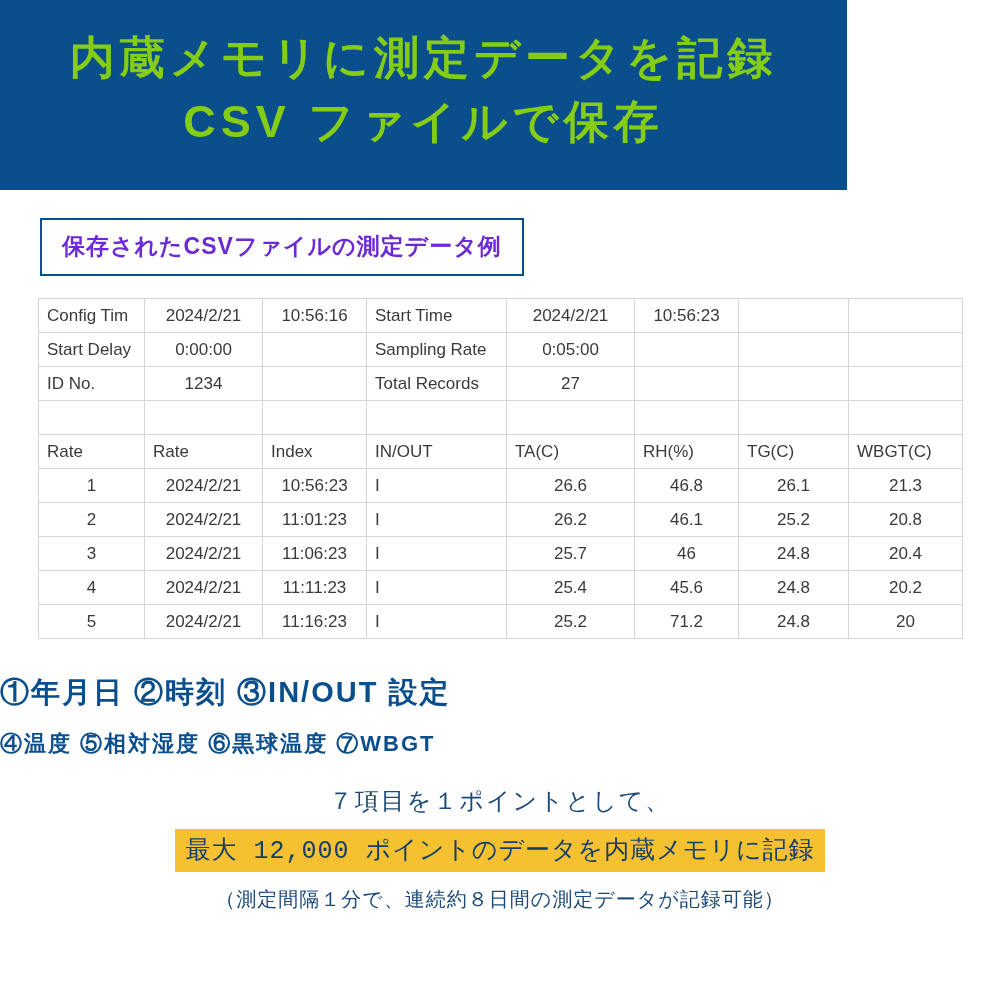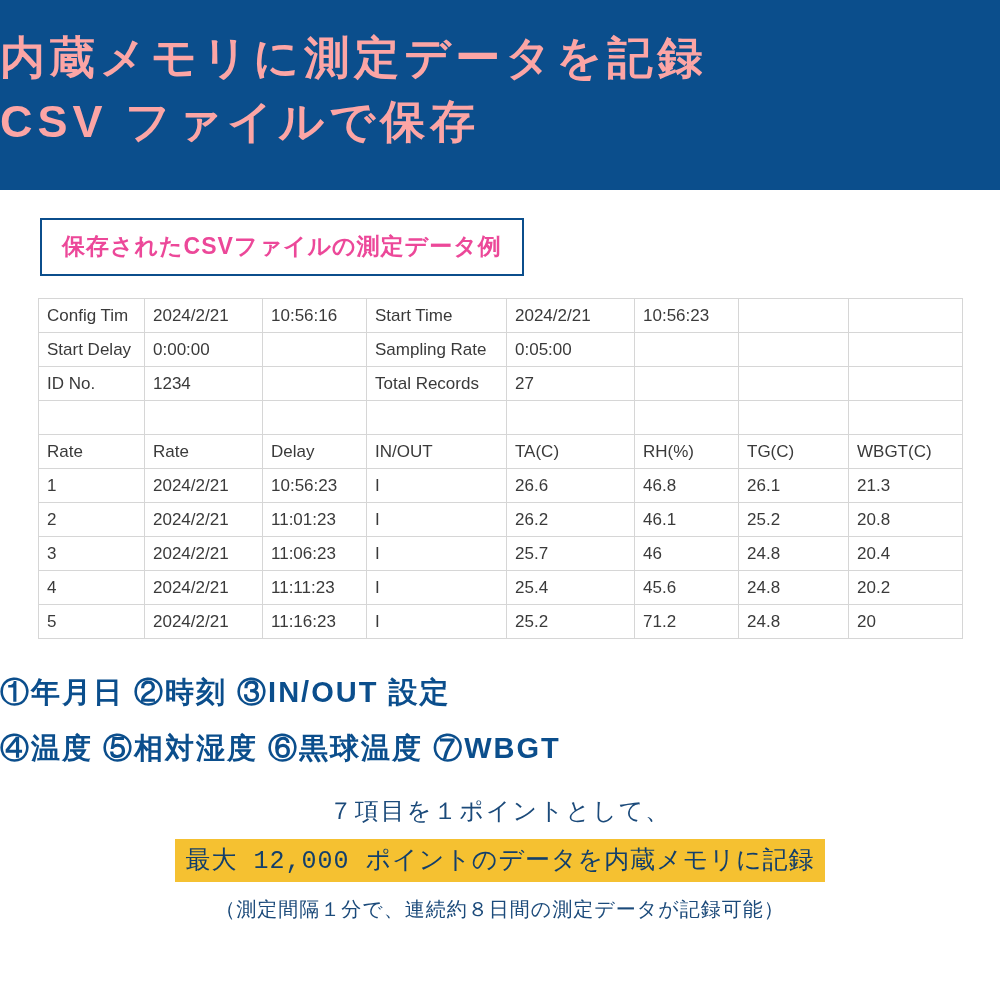--- a/index.html
+++ b/index.html
@@ -11,43 +11,43 @@
     height: 1000px;
     background: #ffffff;
     font-family: "Liberation Sans", sans-serif;
     color: #1b4a7a;
     overflow: hidden;
   }
 
   
   .header {
     background: #0b4e8c;
-    color: #fca5a5;
-    width: 1000px;
+    color: #84cc16;
+    width: 847px;
     height: 190px;
     box-sizing: border-box;
     padding: 26px 0 0 0;
-    text-align: left;
+    text-align: center;
   }
   .header .line {
     font-size: 45px;
     font-weight: bold;
     letter-spacing: 5px;
     line-height: 1.42;
     white-space: nowrap;
   }
 
   
   .caption-wrap {
     padding: 28px 0 0 40px;
   }
   .caption {
     display: inline-block;
     border: 2px solid #0b4e8c;
-    color: #ec4899;
+    color: #6d28d9;
     font-size: 23px;
     font-weight: bold;
     letter-spacing: 1px;
     padding: 11px 20px 12px 20px;
     background: #ffffff;
   }
 
   
   .table-wrap {
     padding: 22px 38px 0 38px;
@@ -60,21 +60,21 @@
     color: #3a3a3a;
     font-family: "Liberation Sans", sans-serif;
   }
   table.csv td {
     border: 1px solid #d6d6d6;
     height: 33px;
     padding: 0 8px;
     overflow: hidden;
     white-space: nowrap;
   }
-  td.num { text-align: left; }
+  td.num { text-align: center; }
   td.txt { text-align: left; }
   td.blank { border-color: #d6d6d6; }
 
   
   col.c0 { width: 106px; }
   col.c1 { width: 118px; }
   col.c2 { width: 104px; }
   col.c3 { width: 140px; }
   col.c4 { width: 128px; }
   col.c5 { width: 104px; }
@@ -85,21 +85,21 @@
   .legend {
     color: #0b4e8c;
     font-weight: bold;
     letter-spacing: 2px;
   }
   .legend .l1 {
     font-size: 29px;
     margin-top: 34px;
   }
   .legend .l2 {
-    font-size: 29px;
+    font-size: 22px;
     margin-top: 16px;
   }
 
   
   .notes {
     text-align: center;
     color: #1b4a7a;
     margin-top: 26px;
     font-family: Liberation Mono, monospace;
   }
@@ -186,21 +186,21 @@
         <td class="txt blank"></td>
         <td class="txt blank"></td>
         <td class="txt blank"></td>
         <td class="txt blank"></td>
         <td class="txt blank"></td>
         <td class="txt blank"></td>
       </tr>
       <tr>
         <td class="txt">Rate</td>
         <td class="txt">Rate</td>
-        <td class="txt">Delay</td>
+        <td class="txt">Index</td>
         <td class="txt">IN/OUT</td>
         <td class="txt">TA(C)</td>
         <td class="txt">RH(%)</td>
         <td class="txt">TG(C)</td>
         <td class="txt">WBGT(C)</td>
       </tr>
       <tr>
         <td class="num">1</td>
         <td class="num">2024/2/21</td>
         <td class="num">10:56:23</td>

